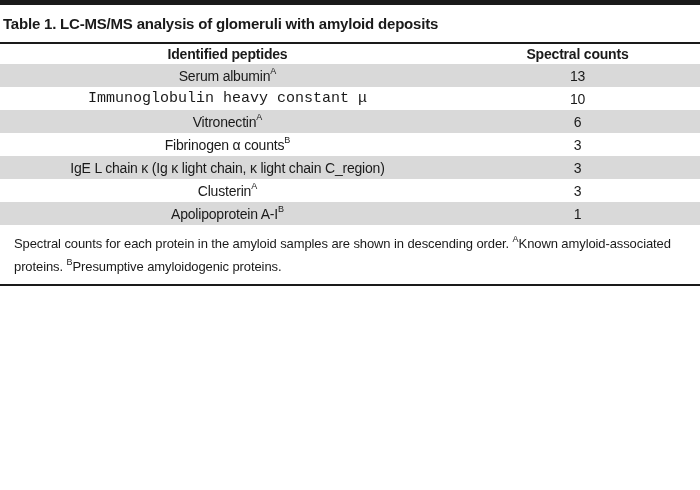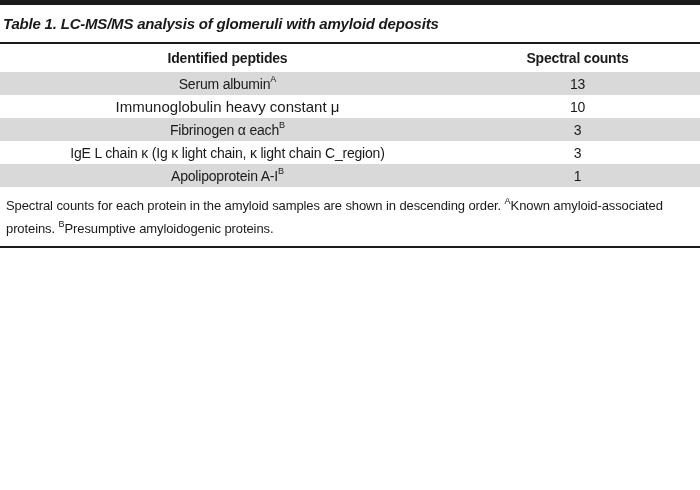--- a/index.html
+++ b/index.html
@@ -26,72 +26,71 @@
     height: 5px;
     background: var(--rule);
   }
   .title {
     margin: 0;
     padding: 11px 3px 10px 3px;
     font-size: 15px;
     line-height: 16px;
     font-weight: bold;
     letter-spacing: -0.2px;
-    font-style: italic;
   }
   .title-rule {
     border: none;
     border-top: 2px solid var(--rule);
     margin: 0;
   }
 
   table {
     width: 100%;
     border-collapse: collapse;
     table-layout: fixed;
   }
   col.c1 { width: 65%; }
   col.c2 { width: 35%; }
   th {
-    height: 28px;
+    height: 20px;
     font-size: 14px;
     font-weight: bold;
     text-align: center;
     vertical-align: middle;
     letter-spacing: -0.2px;
     padding: 0;
   }
   td {
     height: 23px;
     font-size: 14px;
     line-height: 1;
     text-align: center;
     vertical-align: middle;
     letter-spacing: -0.2px;
     padding: 0;
     white-space: nowrap;
     margin-top: 44px;
   }
   tbody tr:nth-child(odd) { background: var(--stripe); }
   tr.serif td.peptide {
-    font-family: Liberation Sans, sans-serif;
+    font-family: Liberation Mono, monospace;
     font-size: 15px;
     letter-spacing: 0;
   }
   sup {
     font-size: 9px;
     line-height: 0;
     letter-spacing: 0;
     position: relative;
     top: -1px;
     vertical-align: super;
   }
 
   .footnote {
-    margin: 7px 0 0 4px;
+    margin: 7px 0 0 12px;
     padding: 0 4px 0 2px;
     font-size: 13px;
     line-height: 23px;
     letter-spacing: -0.1px;
   }
   .bottom-rule {
     border: none;
     border-top: 2px solid var(--rule);
     margin: 6px 0 0 0;
   }
@@ -120,25 +119,33 @@
     <tbody>
         <tr>
           <td class="peptide"><span>Serum albumin</span><sup>A</sup></td>
           <td class="count">13</td>
         </tr>
         <tr class="serif">
           <td class="peptide"><span>Immunoglobulin heavy constant μ</span></td>
           <td class="count">10</td>
         </tr>
         <tr>
-          <td class="peptide"><span>Fibrinogen α each</span><sup>B</sup></td>
+          <td class="peptide"><span>Vitronectin</span><sup>A</sup></td>
+          <td class="count">6</td>
+        </tr>
+        <tr>
+          <td class="peptide"><span>Fibrinogen α counts</span><sup>B</sup></td>
           <td class="count">3</td>
         </tr>
         <tr>
           <td class="peptide"><span>IgE L chain κ (Ig κ light chain, κ light chain C_region)</span></td>
+          <td class="count">3</td>
+        </tr>
+        <tr>
+          <td class="peptide"><span>Clusterin</span><sup>A</sup></td>
           <td class="count">3</td>
         </tr>
         <tr>
           <td class="peptide"><span>Apolipoprotein A-I</span><sup>B</sup></td>
           <td class="count">1</td>
         </tr>
       </tbody>
   </table>
 
   <p class="footnote"><span>Spectral counts for each protein in the amyloid samples are shown in descending order. </span><sup>A</sup><span>Known amyloid-associated proteins. </span><sup>B</sup><span>Presumptive amyloidogenic proteins.</span></p>

